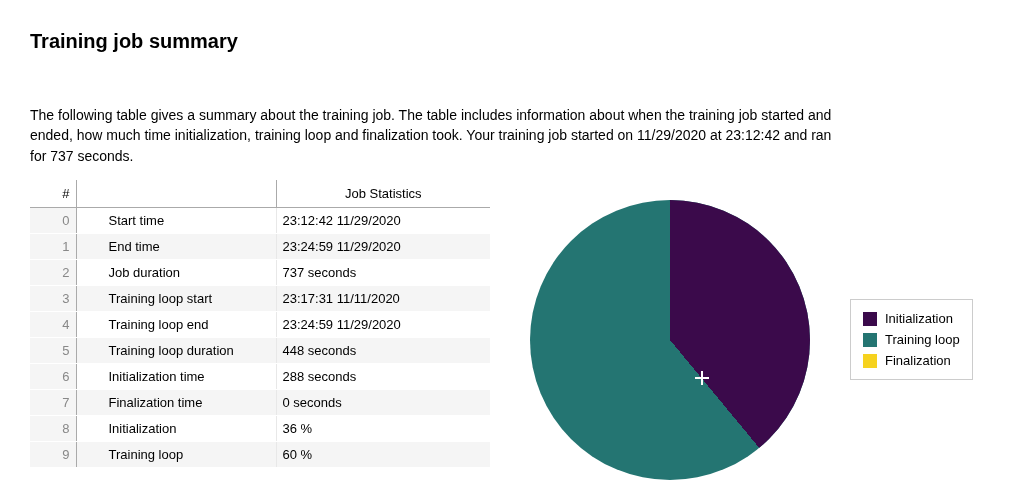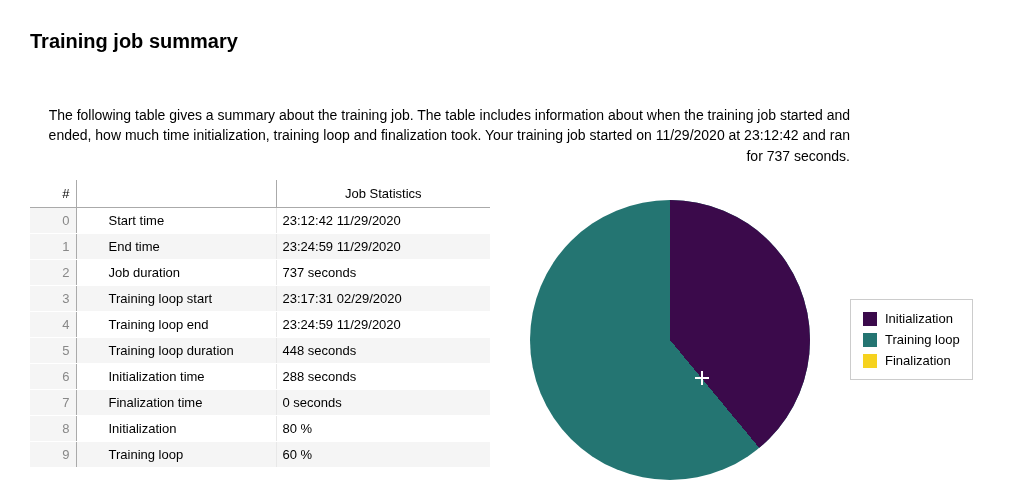--- a/index.html
+++ b/index.html
@@ -12,21 +12,20 @@
     h1 {
       font-size: 20px;
       font-weight: 700;
       margin-bottom: 52px;
     }
     .intro {
       font-size: 14px;
       line-height: 1.45;
       max-width: 820px;
       margin-bottom: 14px;
-      text-align: right;
     }
     .content-row {
       display: flex;
       align-items: flex-start;
       gap: 40px;
     }
     
     table {
       border-collapse: collapse;
       font-size: 13px;
@@ -146,21 +145,21 @@
           <td class="cell">23:24:59 11/29/2020</td>
         </tr>
         <tr>
           <td class="idx">2</td>
           <td class="cell cell-label">Job duration</td>
           <td class="cell">737 seconds</td>
         </tr>
         <tr>
           <td class="idx">3</td>
           <td class="cell cell-label">Training loop start</td>
-          <td class="cell">23:17:31 02/29/2020</td>
+          <td class="cell">23:17:31 11/11/2020</td>
         </tr>
         <tr>
           <td class="idx">4</td>
           <td class="cell cell-label">Training loop end</td>
           <td class="cell">23:24:59 11/29/2020</td>
         </tr>
         <tr>
           <td class="idx">5</td>
           <td class="cell cell-label">Training loop duration</td>
           <td class="cell">448 seconds</td>
@@ -171,21 +170,21 @@
           <td class="cell">288 seconds</td>
         </tr>
         <tr>
           <td class="idx">7</td>
           <td class="cell cell-label">Finalization time</td>
           <td class="cell">0 seconds</td>
         </tr>
         <tr>
           <td class="idx">8</td>
           <td class="cell cell-label">Initialization</td>
-          <td class="cell">80 %</td>
+          <td class="cell">36 %</td>
         </tr>
         <tr>
           <td class="idx">9</td>
           <td class="cell cell-label">Training loop</td>
           <td class="cell">60 %</td>
         </tr>
       </tbody>
   </table>
 
   <div class="chart-wrap">

